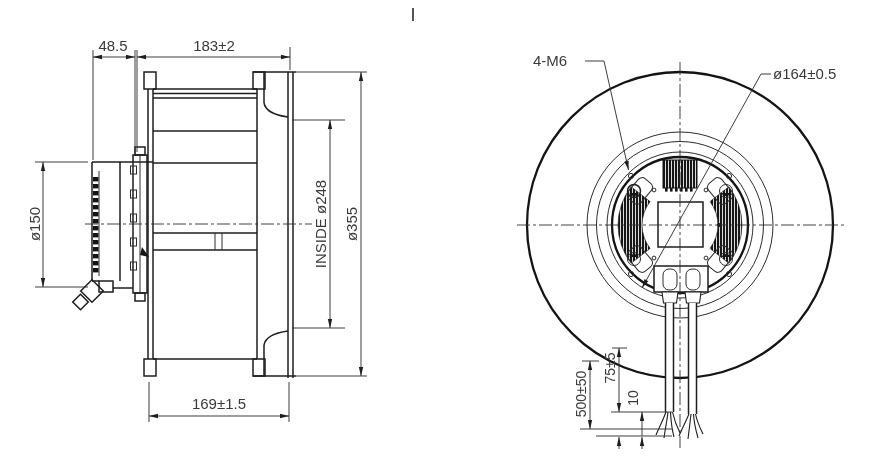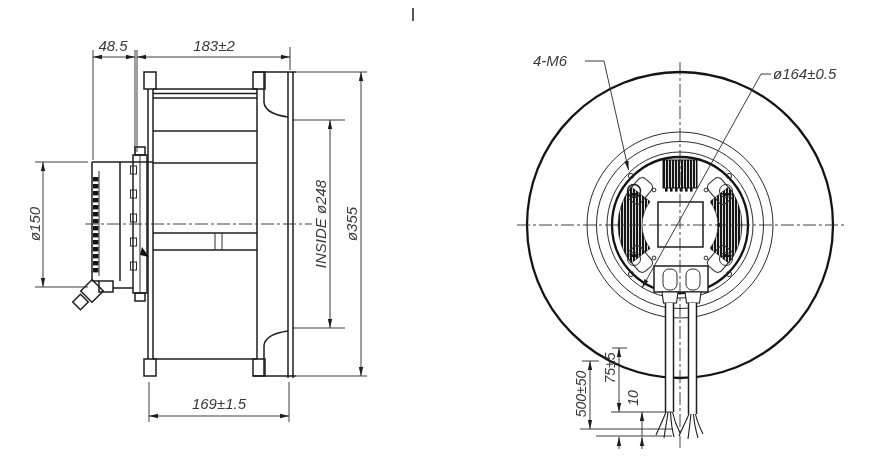--- a/index.html
+++ b/index.html
@@ -1,16 +1,16 @@
 <!DOCTYPE html>
 <html><head>
 <meta charset="utf-8">
 <style>
   html,body{margin:0;padding:0;background:#ffffff;}
-  .stage{position:relative;width:875px;height:466px;background:#fff;overflow:hidden;font-style:italic;}
+  .stage{position:relative;width:875px;height:466px;background:#fff;overflow:hidden;}
   svg{display:block;}
   .ln{stroke:#1e1e1e;fill:none;stroke-width:1.5;stroke-linecap:butt;}
   .thick{stroke:#141414;fill:none;stroke-width:2.3;}
   .thin{stroke:#2c2c2c;fill:none;stroke-width:1;}
   .dim{stroke:#333;fill:none;stroke-width:0.95;}
   .cl{stroke:#2c2c2c;fill:none;stroke-width:0.9;stroke-dasharray:13 3 3 3;}
   .solid{fill:#141414;stroke:none;}
   .wfill{fill:#ffffff;}
   .dimtxt{font-family:"Liberation Sans","DejaVu Sans",sans-serif;font-size:15px;fill:#3a3a3a;}
   .small{font-size:14px;}

